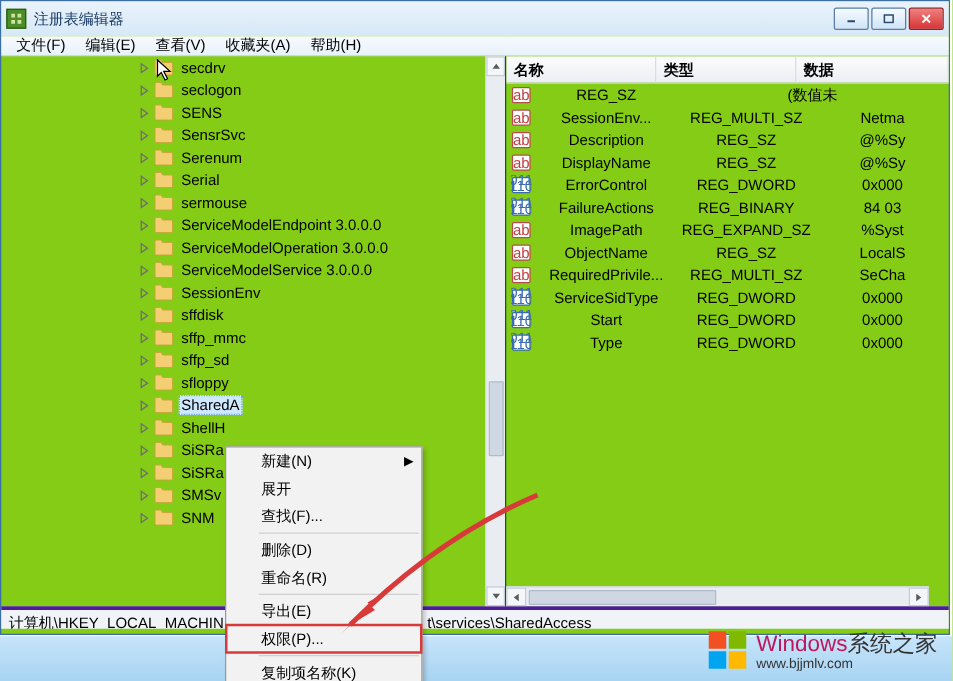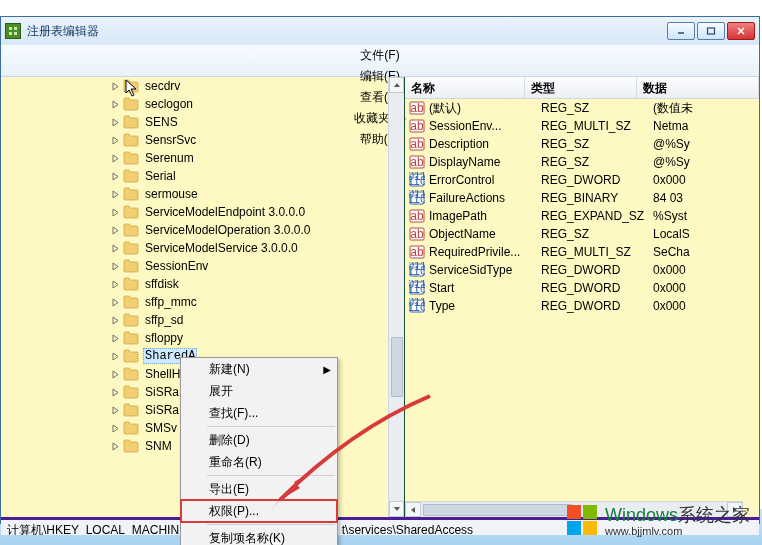--- a/index.html
+++ b/index.html
@@ -1,55 +1,55 @@
 <!DOCTYPE html>
 <html><head>
 <meta charset="utf-8">
 <style>
 * { margin:0; padding:0; box-sizing:border-box; font-family:"Microsoft YaHei","SimSun",Tahoma,sans-serif; font-size:12px; }
 body { background:#fff; width:762px; height:545px; position:relative; overflow:hidden; }
 
-.window { position:absolute; left:0; top:16px; width:760px; height:508px; border:1px solid #3a6ea5; background:#fef9c3; }
+.window { position:absolute; left:0; top:0; width:760px; height:508px; border:1px solid #3a6ea5; background:#84cc16; }
 
 .titlebar { height:28px; background:linear-gradient(#eaf3fb,#d6e8f7); display:flex; align-items:center; padding:0 4px; }
 .titlebar .regedit-icon { width:16px; height:16px; background:#4d8c2b; border:1px solid #2b5c14; margin-right:6px; display:flex; align-items:center; justify-content:center; }
 .titlebar .regedit-icon svg { width:10px; height:10px; }
 .titlebar .title-text { flex:1; color:#1a3b66; }
 .titlebar .win-btn { width:28px; height:18px; margin-left:2px; border:1px solid #5a7da5; border-radius:2px; background:linear-gradient(#f6fbff,#d0e4f7); display:flex; align-items:center; justify-content:center; }
 .titlebar .win-btn.close { background:linear-gradient(#f08080,#d63434); border-color:#a01818; }
 .titlebar .win-btn svg { width:10px; height:8px; }
 
-.menubar { height:32px; background:linear-gradient(#f7fbff,#e8f1fa); display:flex; align-items:center; padding:0 4px; border-bottom:1px solid #c9d8e8;flex-direction:column; }
+.menubar { height:16px; background:linear-gradient(#f7fbff,#e8f1fa); display:flex; align-items:center; padding:0 4px; border-bottom:1px solid #c9d8e8; }
 .menubar .menu-item { padding:2px 8px; cursor:default; }
 
 .client { display:flex; height:440px; }
 .tree-pane { width:404px; overflow:hidden; position:relative; border-right:1px solid #14532d; }
 .list-pane { flex:1; overflow:hidden; position:relative; }
 
 .tree-scroll { position:absolute; left:0; top:0; right:16px; bottom:0; overflow:hidden; }
 .tree-scroll ul { list-style:none; }
 .tree-row { display:flex; align-items:center; height:18px; padding-left:108px; white-space:nowrap; }
 .expander { width:12px; height:12px; margin-right:2px; display:flex; align-items:center; justify-content:center; color:#6e6e6e; }
 .folder-icon { width:16px; height:14px; margin-right:4px; }
 .folder-icon svg { width:16px; height:14px; display:block; }
 .tree-label { padding:0 2px; }
-.tree-row.selected .tree-label { background:#cde8ff; border:1px dotted #6ea6d8; padding:0 1px;font-family:Liberation Mono, monospace; }
+.tree-row.selected .tree-label { background:#cde8ff; border:1px dotted #6ea6d8; padding:0 1px; }
 .cursor-ico { position:absolute; left:124px; top:2px; pointer-events:none; }
 
 .vscroll { position:absolute; right:0; top:0; width:16px; height:100%; background:#e9edf2; border-left:1px solid #d0d7de; }
 .vscroll .arrow { height:16px; background:#f4f7fa; border:1px solid #c3ccd5; display:flex; align-items:center; justify-content:center; }
 .vscroll .thumb { position:absolute; left:2px; width:12px; background:#cfd8e2; border:1px solid #aebccb; border-radius:1px; }
 
 .list-header { height:22px; background:linear-gradient(#fdfdfe,#ebeef3); display:flex; border-bottom:1px solid #d0d7de; }
 .list-header .col { padding:3px 6px; border-right:1px solid #d9dee5;font-weight:bold; }
 .col-name { width:120px; }
 .col-type { width:112px; }
 .col-data { flex:1; }
 
-.list-body { position:absolute; left:0; top:22px; right:0; bottom:16px; overflow:hidden; }
+.list-body { position:absolute; left:0; top:22px; right:0; bottom:16px; overflow:hidden;text-align:center; }
 .list-row { display:flex; height:18px; align-items:center; padding-left:4px; }
 .val-icon { width:16px; height:16px; margin-right:4px; flex-shrink:0; }
 .val-icon svg { width:16px; height:16px; display:block; }
 .list-row .c-name { width:112px; overflow:hidden; text-overflow:ellipsis; white-space:nowrap; }
 .list-row .c-type { width:112px; overflow:hidden; white-space:nowrap; }
 .list-row .c-data { flex:1; overflow:hidden; white-space:nowrap; }
 
 .hscroll { position:absolute; left:0; bottom:0; right:16px; height:16px; background:#e9edf2; border-top:1px solid #d0d7de; }
 .hscroll .arrow { width:16px; height:100%; background:#f4f7fa; border:1px solid #c3ccd5; display:inline-flex; align-items:center; justify-content:center; float:left; }
 .hscroll .arrow.right { float:right; }
@@ -61,21 +61,21 @@
 .ctxmenu { position:absolute; left:180px; top:357px; width:158px; background:#f2f2f2; border:1px solid #9a9a9a; box-shadow:2px 2px 4px rgba(0,0,0,.25); }
 .ctxmenu .mrow { height:22px; display:flex; align-items:center; padding:0 18px 0 28px; position:relative; }
 .ctxmenu .mrow .sub-arrow { position:absolute; right:6px; font-size:10px; }
 .ctxmenu .sep { height:1px; background:#d0d0d0; margin:2px 2px 2px 26px; }
 .ctxmenu .mrow.highlight { outline:2px solid #d83a3a; outline-offset:-1px; }
 
 .red-arrow { position:absolute; pointer-events:none; }
 
 .watermark { position:absolute; right:12px; bottom:8px; display:flex; align-items:center; gap:6px; }
 .watermark .logo { width:34px; height:34px; }
-.watermark .wtxt1 { font-size:18px; color:#15803d; font-weight:500; }
+.watermark .wtxt1 { font-size:18px; color:#be185d; font-weight:500; }
 .watermark .wtxt2 { font-size:11px; color:#333; margin-top:-2px; }
 
 .taskbar-strip { position:absolute; left:0; right:0; bottom:0; height:36px; background:linear-gradient(#c7e5fb,#a7d3f2); }
 </style>
 </head>
 <body>
 
 <div class="taskbar-strip"></div>
 
 <div class="window">
@@ -420,21 +420,20 @@
         <div class="col col-data">数据</div>
       </div>
       <div class="list-body" id="list-body">
           <div class="list-row">
             <span class="val-icon">
               <svg viewBox="0 0 16 16">
                 <rect x="1" y="2" width="14" height="12" rx="1" fill="#fff" stroke="#b84b4b"></rect>
                 <text x="8" y="12" text-anchor="middle" font-size="8" fill="#c04040" font-family="sans-serif">ab</text>
               </svg>
             </span>
-            <span class="c-name">(默认)</span>
             <span class="c-type">REG_SZ</span>
             <span class="c-data">(数值未</span>
           </div>
           <div class="list-row">
             <span class="val-icon">
               <svg viewBox="0 0 16 16">
                 <rect x="1" y="2" width="14" height="12" rx="1" fill="#fff" stroke="#b84b4b"></rect>
                 <text x="8" y="12" text-anchor="middle" font-size="8" fill="#c04040" font-family="sans-serif">ab</text>
               </svg>
             </span>

